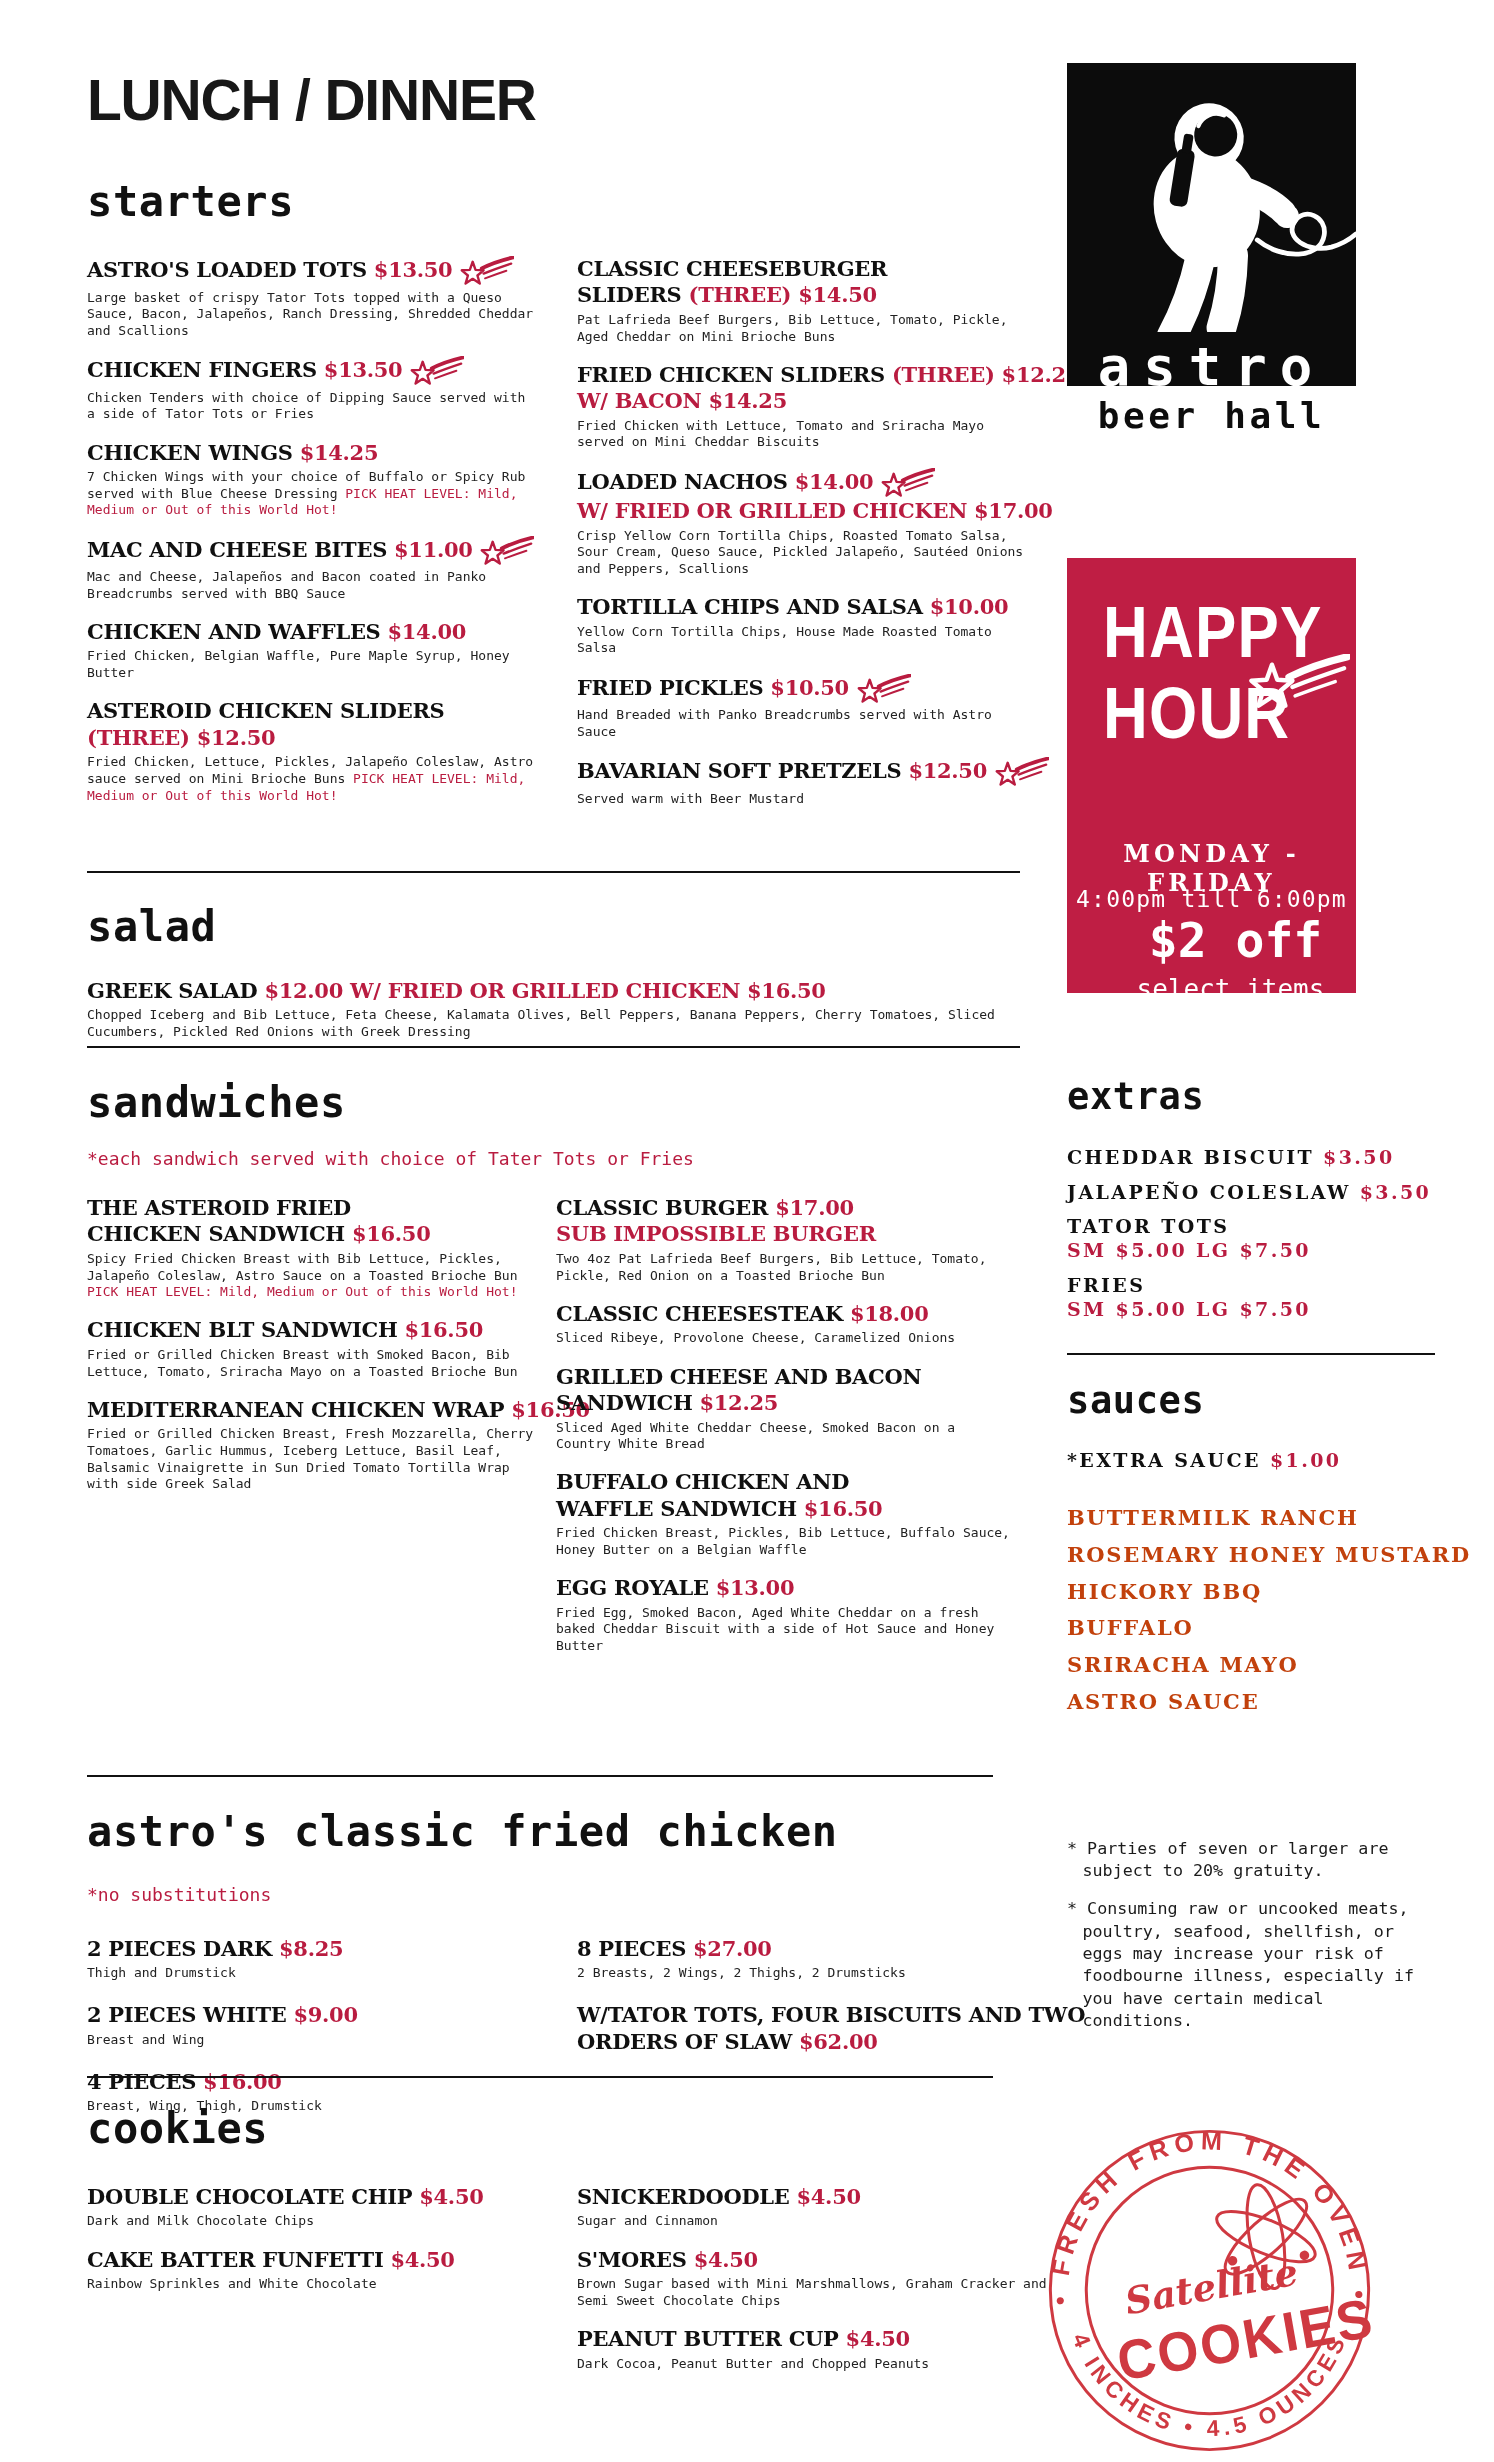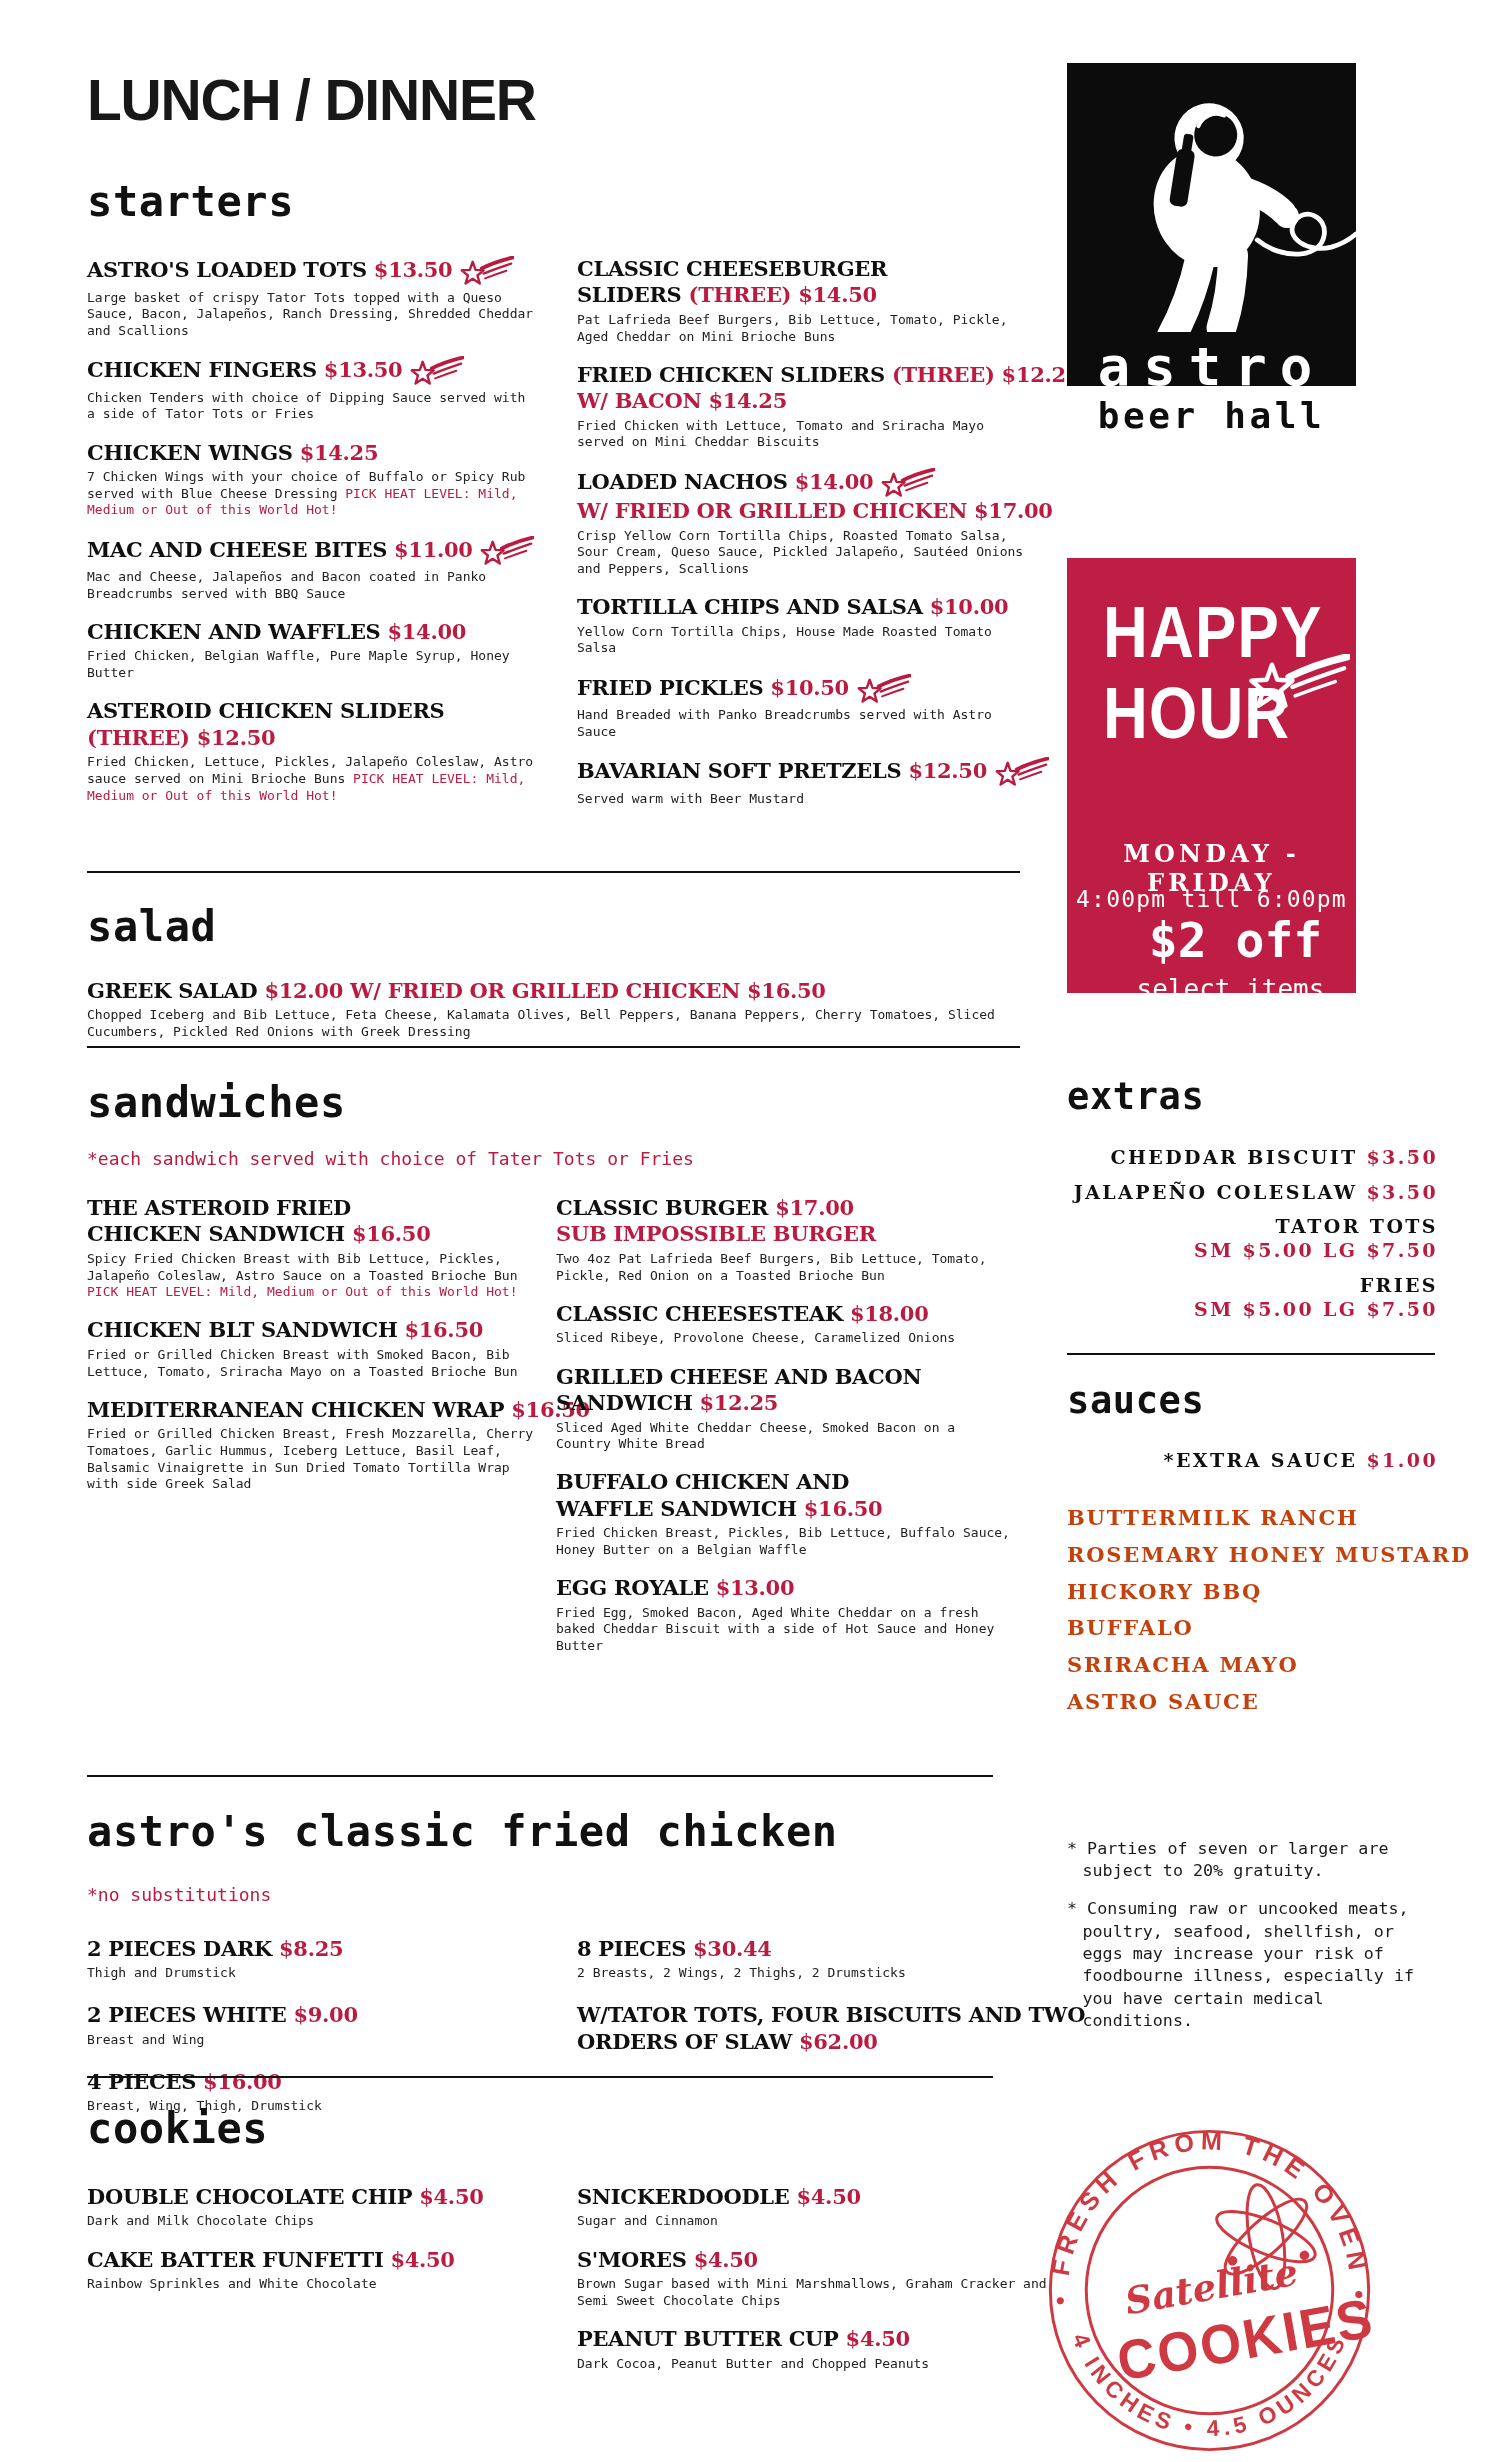--- a/index.html
+++ b/index.html
@@ -31,21 +31,21 @@
 
   
   .iname{font-family:"DejaVu Serif",serif;font-weight:bold;font-size:21px;
     line-height:1.26;color:#101010;letter-spacing:-0.3px;}
   .nline{display:block;white-space:nowrap;}
   .idesc{font-family:"DejaVu Sans Mono",monospace;font-size:13px;line-height:1.28;
     color:var(--desc);margin-top:3px;}
   .item{margin-bottom:16.7px;}
 
   .serif-wide .iname{font-size:19px;letter-spacing:2.4px;}
-  .serif-wide .item{margin-bottom:10.8px;text-align:right;}
+  .serif-wide .item{margin-bottom:10.8px;}
 
   .sauce-line{font-family:"DejaVu Serif",serif;font-weight:bold;font-size:21px;
     letter-spacing:1.8px;color:#c2410c;line-height:1.75;white-space:nowrap;}
 
   .fc-cols .item{margin-bottom:20.3px;}
 
   .notes-col p{font-family:"DejaVu Sans Mono",monospace;font-size:16.7px;line-height:1.34;
     color:#1b1b1b;margin-bottom:15.5px;padding-left:15.5px;text-indent:-15.5px;}
 
   .hr{position:absolute;height:2.4px;background:#111;}
@@ -334,21 +334,21 @@
       <div class="item">
         <h3 class="iname">
           <span class="nline"><span>4 PIECES </span><span class="red">$16.00</span></span>
         </h3>
         <p class="idesc"><span>Breast, Wing, Thigh, Drumstick</span></p>
       </div>
     </div>
   <div class="abs fc-cols" style="left:577px;top:1936px;width:472px;">
       <div class="item">
         <h3 class="iname">
-          <span class="nline"><span>8 PIECES </span><span class="red">$30.44</span></span>
+          <span class="nline"><span>8 PIECES </span><span class="red">$27.00</span></span>
         </h3>
         <p class="idesc"><span>2 Breasts, 2 Wings, 2 Thighs, 2 Drumsticks</span></p>
       </div>
       <div class="item">
         <h3 class="iname">
           <span class="nline"><span>W/TATOR TOTS, FOUR BISCUITS AND TWO</span></span>
           <span class="nline"><span>ORDERS OF SLAW </span><span class="red">$62.00</span></span>
         </h3>
       </div>
     </div>

